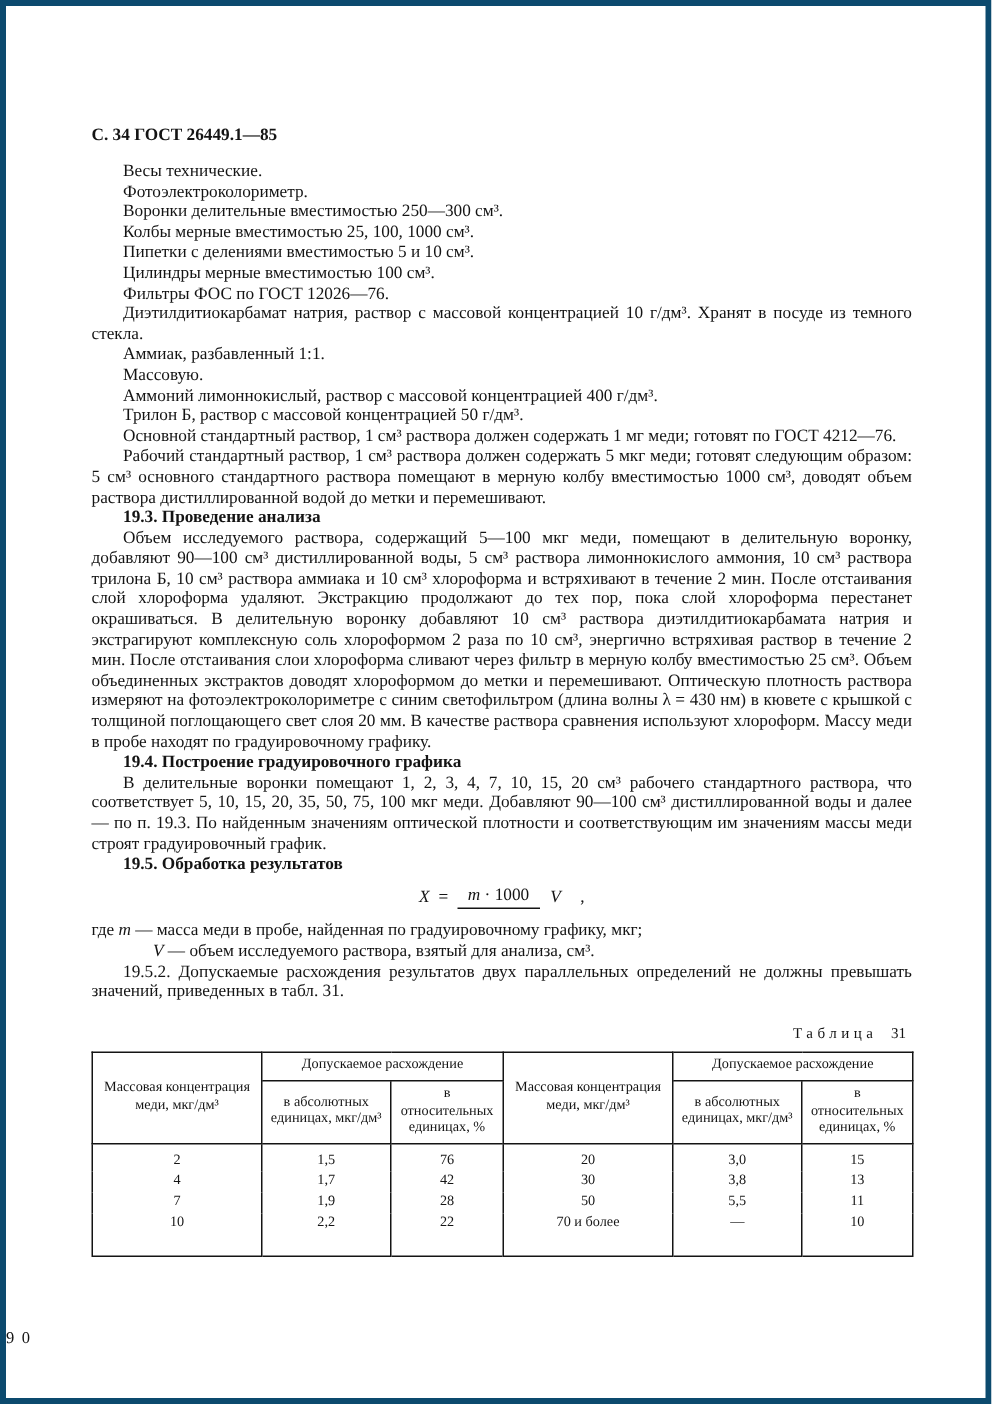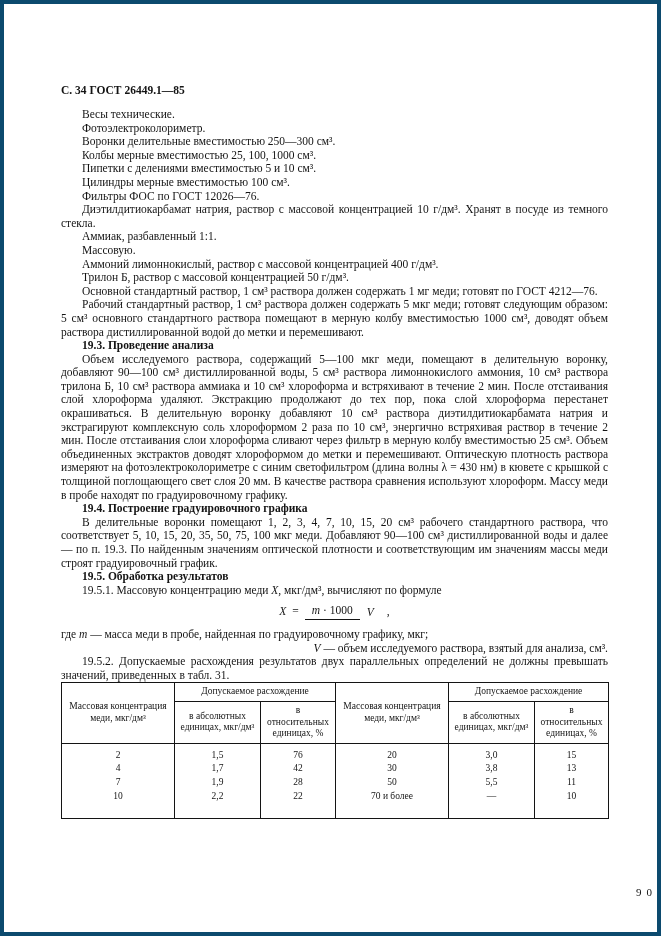--- a/index.html
+++ b/index.html
@@ -38,21 +38,21 @@
     display: flex;
     justify-content: center;
     align-items: center;
     gap: 6px;
     padding: 7px 0 8px 0;
   }
   .frac { display: inline-flex; align-items: center; }
   .frac .num { padding: 0 7px 1px 7px; border-bottom: 1px solid #141414; text-align: center; }
   .frac .den { padding: 1px 7px 0 7px; text-align: center; }
   .legend p { text-indent: 0; text-align: left; }
-  .legend .v-line { margin-left: 41px; text-align: right; }
+  .legend .v-line { margin-left: 41px; }
   .table-caption {
     text-align: right;
     font-size: 10px;
     margin: 14px 4px 5px 0;
   }
   .table-caption .spaced { letter-spacing: 3px; margin-right: 9px; }
   table.tol {
     border-collapse: collapse;
     width: 100%;
     table-layout: fixed;
@@ -72,21 +72,21 @@
     border-right: 1px solid #141414;
     border-top: 0; border-bottom: 0;
     padding: 1px 3px;
   }
   table.tol tbody tr:first-child td { padding-top: 6px; }
   table.tol tbody tr:last-child td { padding-bottom: 16px; }
   .page-number {
     position: absolute;
     left: 0; bottom: 32px;
     width: 100%;
-    text-align: right;
+    text-align: left;
     font-size: 11px;
     letter-spacing: 5px;
   }
 </style>
 </head>
 <body>
 
 <div class="page">
 
   <div class="running-head">С. 34 ГОСТ 26449.1—85</div>
@@ -105,39 +105,41 @@
     <p>Аммоний лимоннокислый, раствор с массовой концентрацией 400 г/дм³.</p>
     <p>Трилон Б, раствор с массовой концентрацией 50 г/дм³.</p>
     <p>Основной стандартный раствор, 1 см³ раствора должен содержать 1 мг меди; готовят по ГОСТ 4212—76.</p>
     <p>Рабочий стандартный раствор, 1 см³ раствора должен содержать 5 мкг меди; готовят следующим образом: 5 см³ основного стандартного раствора помещают в мерную колбу вместимостью 1000 см³, доводят объем раствора дистиллированной водой до метки и перемешивают.</p>
     <p class="heading">19.3. Проведение анализа</p>
     <p>Объем исследуемого раствора, содержащий 5—100 мкг меди, помещают в делительную воронку, добавляют 90—100 см³ дистиллированной воды, 5 см³ раствора лимоннокислого аммония, 10 см³ раствора трилона Б, 10 см³ раствора аммиака и 10 см³ хлороформа и встряхивают в течение 2 мин. После отстаивания слой хлороформа удаляют. Экстракцию продолжают до тех пор, пока слой хлороформа перестанет окрашиваться. В делительную воронку добавляют 10 см³ раствора диэтилдитиокарбамата натрия и экстрагируют комплексную соль хлороформом 2 раза по 10 см³, энергично встряхивая раствор в течение 2 мин. После отстаивания слои хлороформа сливают через фильтр в мерную колбу вместимостью 25 см³. Объем объединенных экстрактов доводят хлороформом до метки и перемешивают. Оптическую плотность раствора измеряют на фотоэлектроколориметре с синим светофильтром (длина волны λ = 430 нм) в кювете с крышкой с толщиной поглощающего свет слоя 20 мм. В качестве раствора сравнения используют хлороформ. Массу меди в пробе находят по градуировочному графику.</p>
     <p class="heading">19.4. Построение градуировочного графика</p>
     <p>В делительные воронки помещают 1, 2, 3, 4, 7, 10, 15, 20 см³ рабочего стандартного раствора, что соответствует 5, 10, 15, 20, 35, 50, 75, 100 мкг меди. Добавляют 90—100 см³ дистиллированной воды и далее — по п. 19.3. По найденным значениям оптической плотности и соответствующим им значениям массы меди строят градуировочный график.</p>
     <p class="heading">19.5. Обработка результатов</p>
 
-    <p><span>19.5.1. Массовую концентрацию меди </span><span class="var">X</span><span>, мкг/дм³, вычисляют по формуле</span></p>
 
     <div class="formula-row">
       <span class="var">X</span>
       <span>=</span>
       <span class="frac">
         <span class="num"><span class="var">m</span><span> · 1000</span></span>
         <span class="den var">V</span>
       </span>
       <span>,</span>
     </div>
 
     <div class="legend">
       <p><span>где </span><span class="var">m</span><span> — масса меди в пробе, найденная по градуировочному графику, мкг;</span></p>
       <p class="v-line"><span class="var">V</span><span> — объем исследуемого раствора, взятый для анализа, см³.</span></p>
     </div>
 
     <p>19.5.2. Допускаемые расхождения результатов двух параллельных определений не должны превышать значений, приведенных в табл. 31.</p>
 
+    <div class="table-caption">
+      <span class="spaced">Таблица</span><span>31</span>
+    </div>
 
     <table class="tol">
       <colgroup>
         <col style="width:113px">
           <col style="width:86px">
           <col style="width:75px">
         <col style="width:113px">
           <col style="width:86px">
           <col style="width:74px">
       </colgroup>

